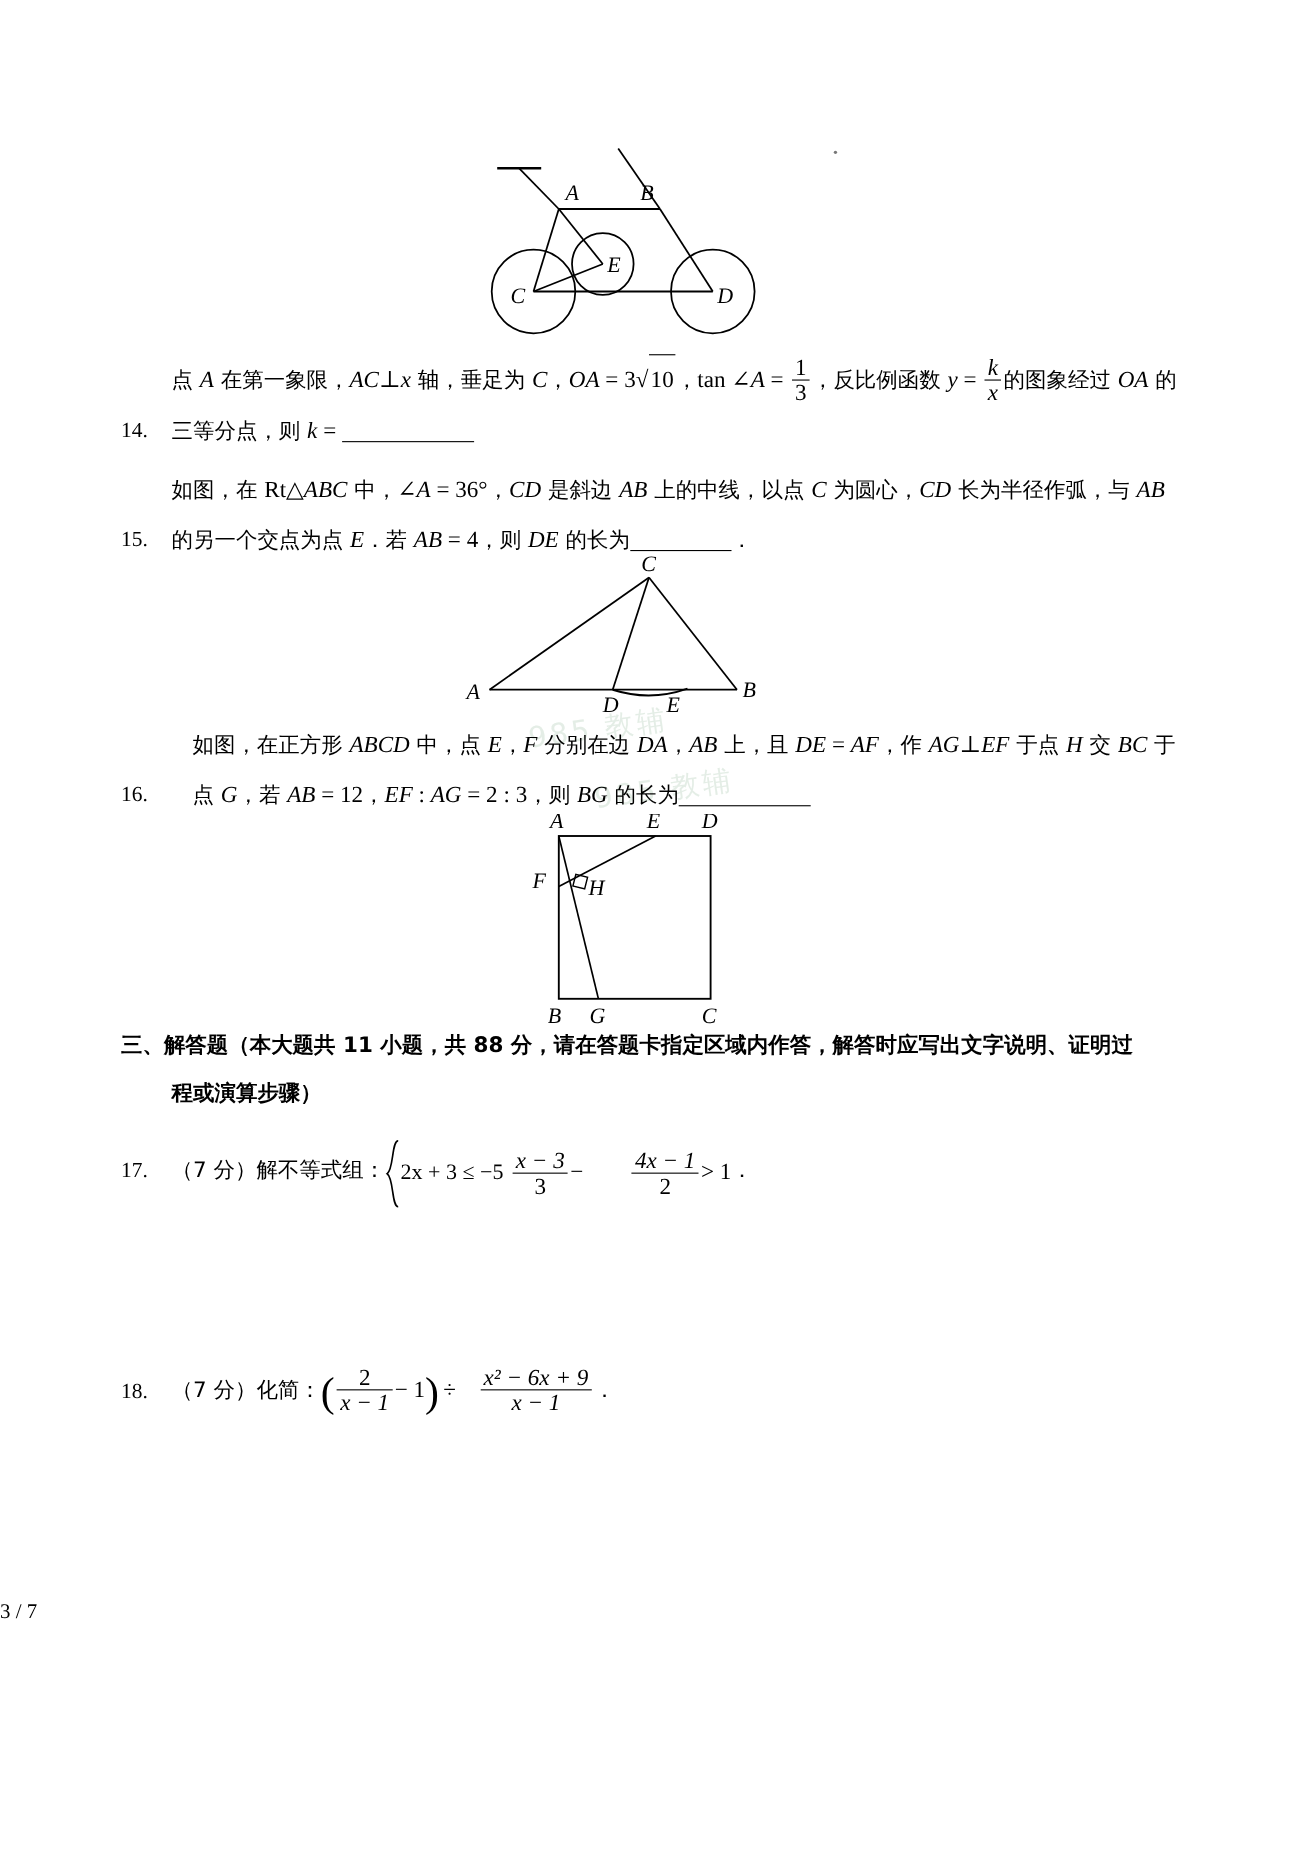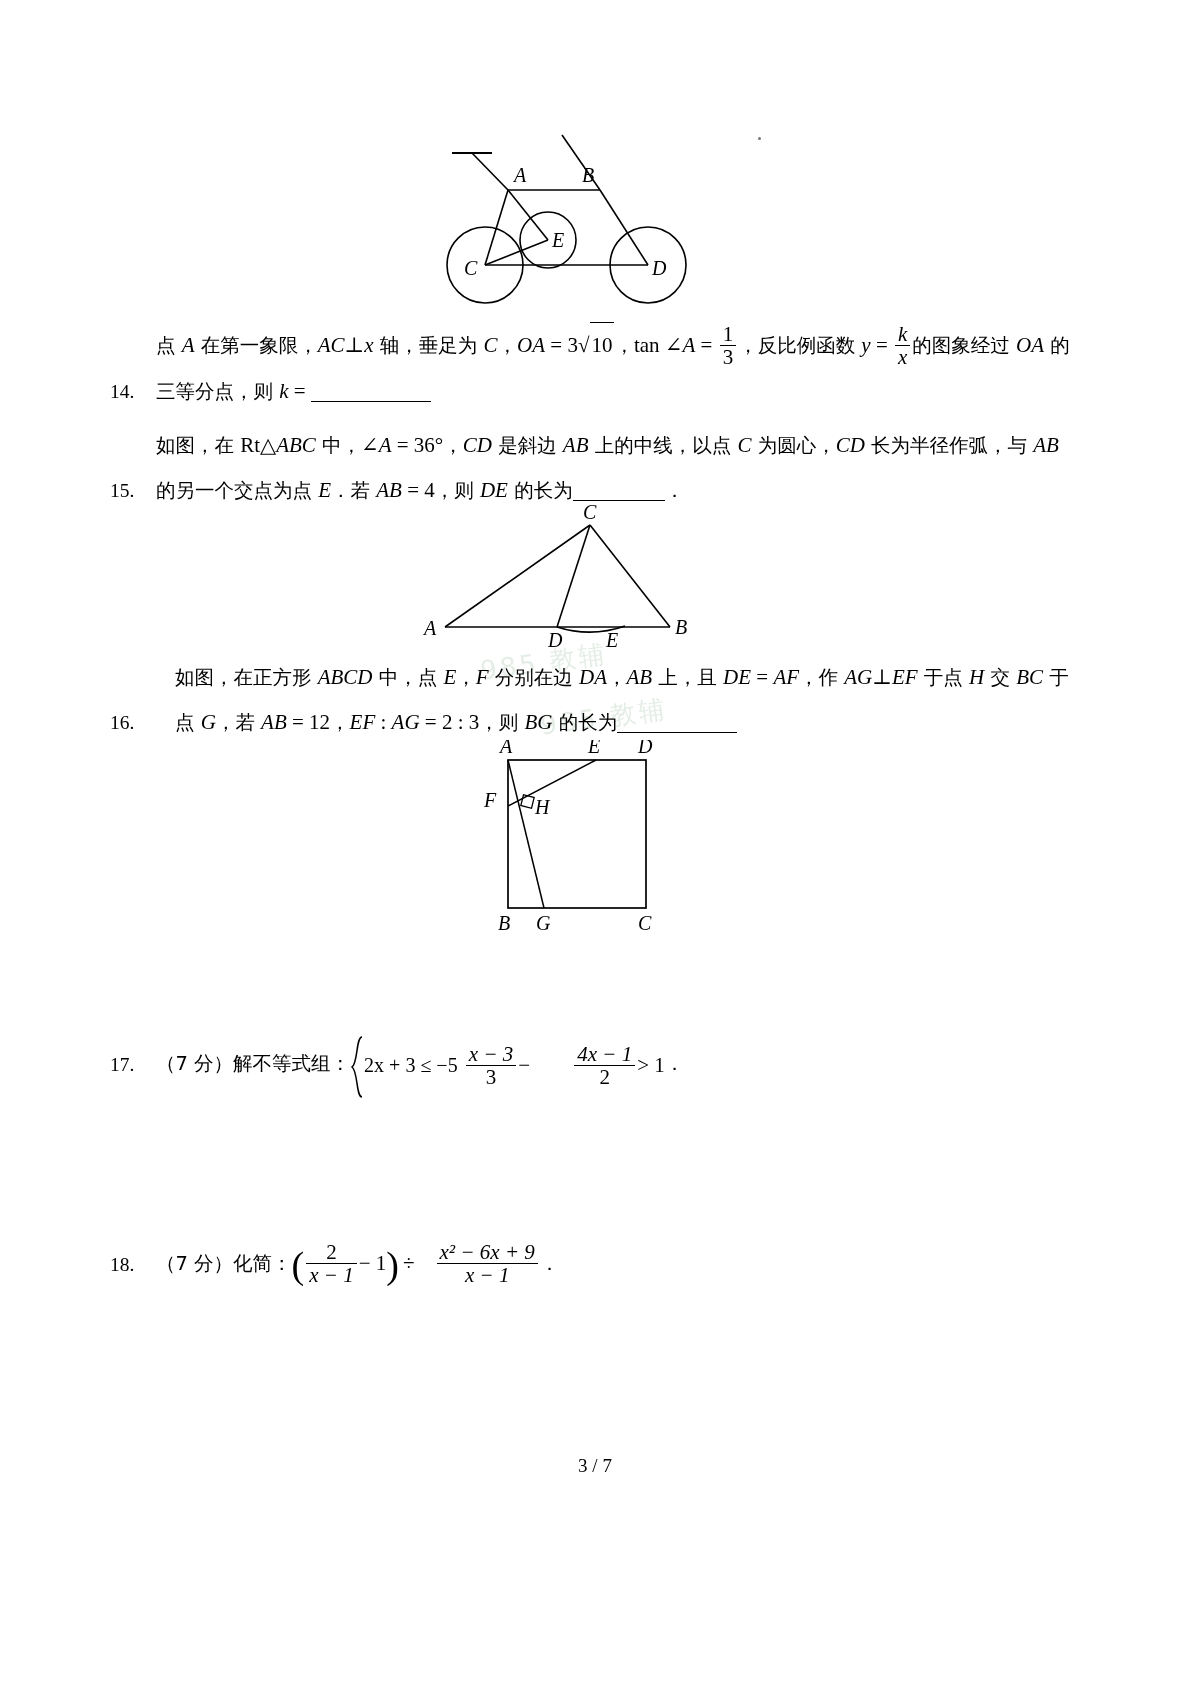--- a/index.html
+++ b/index.html
@@ -99,21 +99,21 @@
     font-size: 19.5px;
     line-height: 44px;
     white-space: nowrap;
   }
   .section-head .ln2 { display:block; padding-left: 46px; }
   
   .footer {
     position: absolute;
     left: 0;
     width: 1190px;
-    text-align: center;
+    text-align: left;
     font-family: "Liberation Serif", "DejaVu Serif", serif;
     font-size: 19px;
   }
   .watermark {
     position: absolute;
     color: #cfe0d2;
     opacity: .55;
     font-family: "DejaVu Sans", "Liberation Sans", sans-serif;
     font-size: 26px;
     letter-spacing: 3px;
@@ -255,20 +255,24 @@
       <text x="110" y="13" font-family="Liberation Serif, serif" font-style="italic" font-size="20">E</text>
       <text x="160" y="13" font-family="Liberation Serif, serif" font-style="italic" font-size="20">D</text>
       <text x="6" y="67" font-family="Liberation Serif, serif" font-style="italic" font-size="20">F</text>
       <text x="57" y="74" font-family="Liberation Serif, serif" font-style="italic" font-size="20">H</text>
       <text x="20" y="190" font-family="Liberation Serif, serif" font-style="italic" font-size="20">B</text>
       <text x="58" y="190" font-family="Liberation Serif, serif" font-style="italic" font-size="20">G</text>
       <text x="160" y="190" font-family="Liberation Serif, serif" font-style="italic" font-size="20">C</text>
     </svg>
   </div>
 
+  <div class="section-head" style="left:110px; top:928px; width:930px;">
+    <span class="ln1">三、解答题（本大题共 11 小题，共 88 分，请在答题卡指定区域内作答，解答时应写出文字说明、证明过</span>
+    <span class="ln2">程或演算步骤）</span>
+  </div>
 
   <div class="qblock" style="left:110px; top:1030px; width:930px;">
     <div class="qnum" style="line-height:68px;">17.</div>
     <div class="qbody">
       <div class="qline" style="line-height:68px;">
         <span>（7 分）解不等式组：</span><span class="brace" style="height:64px;vertical-align:middle;">
           <svg width="14" height="64" viewBox="0 0 14 64" style="vertical-align:middle;">
             <path d="M 12 2 C 6 2 8 28 2 32 C 8 36 6 62 12 62" fill="none" stroke="#000" stroke-width="1.5"></path>
           </svg>
         </span><span class="eqsys">

